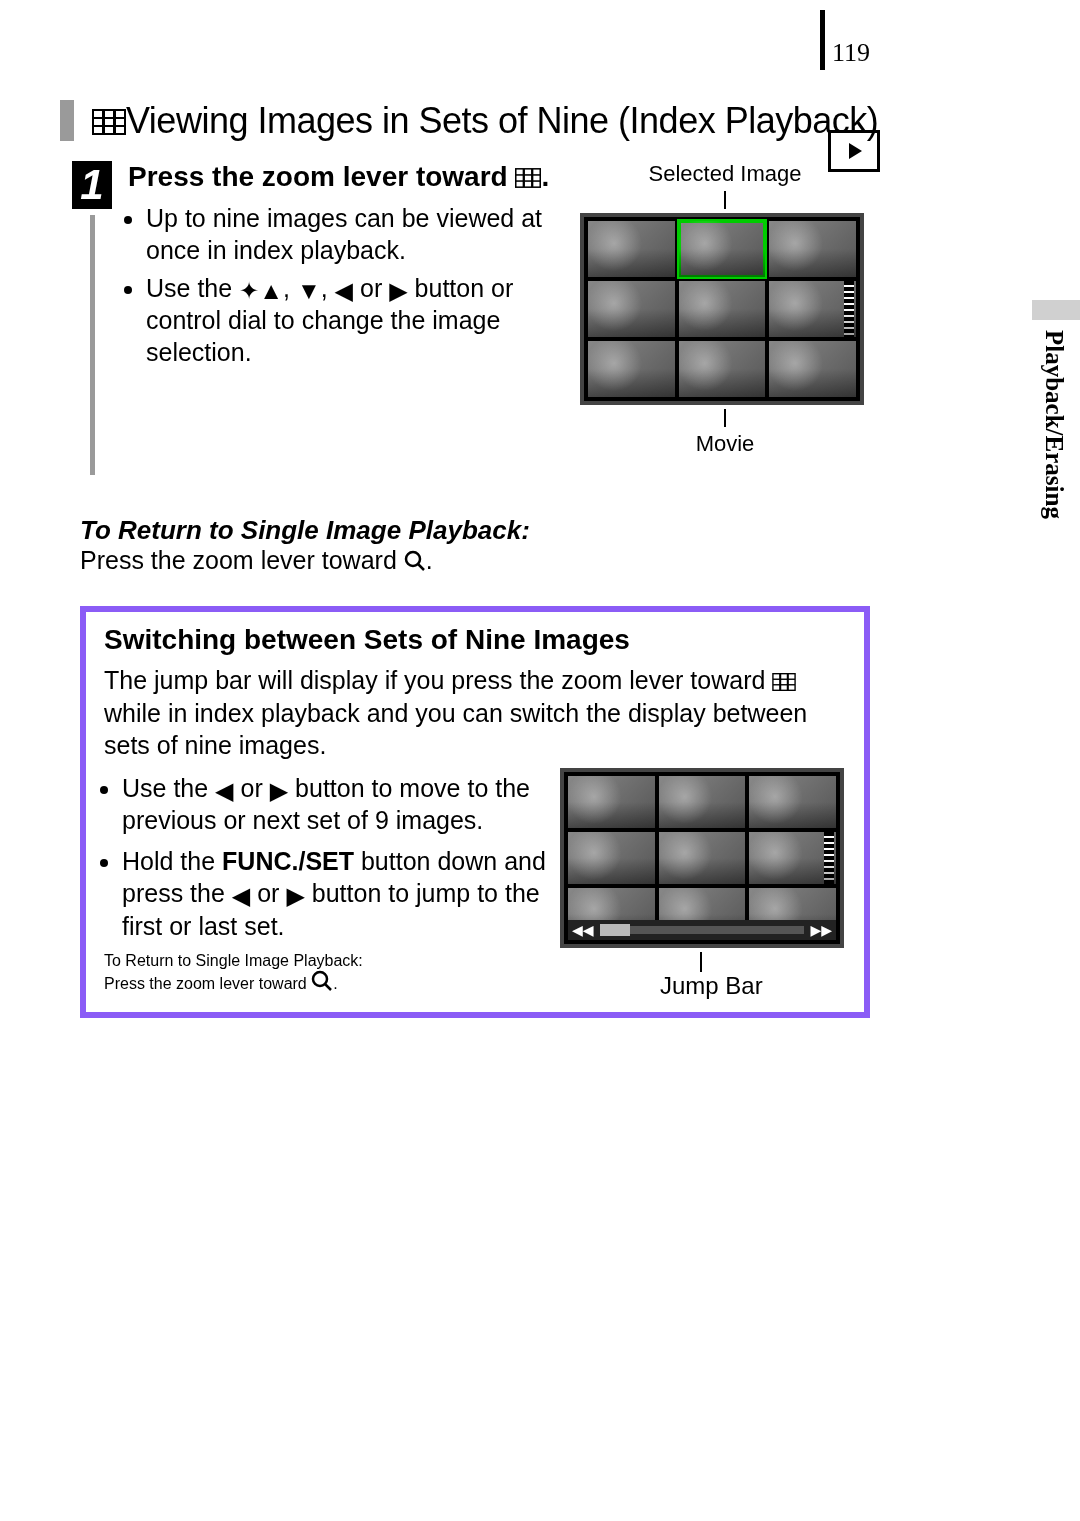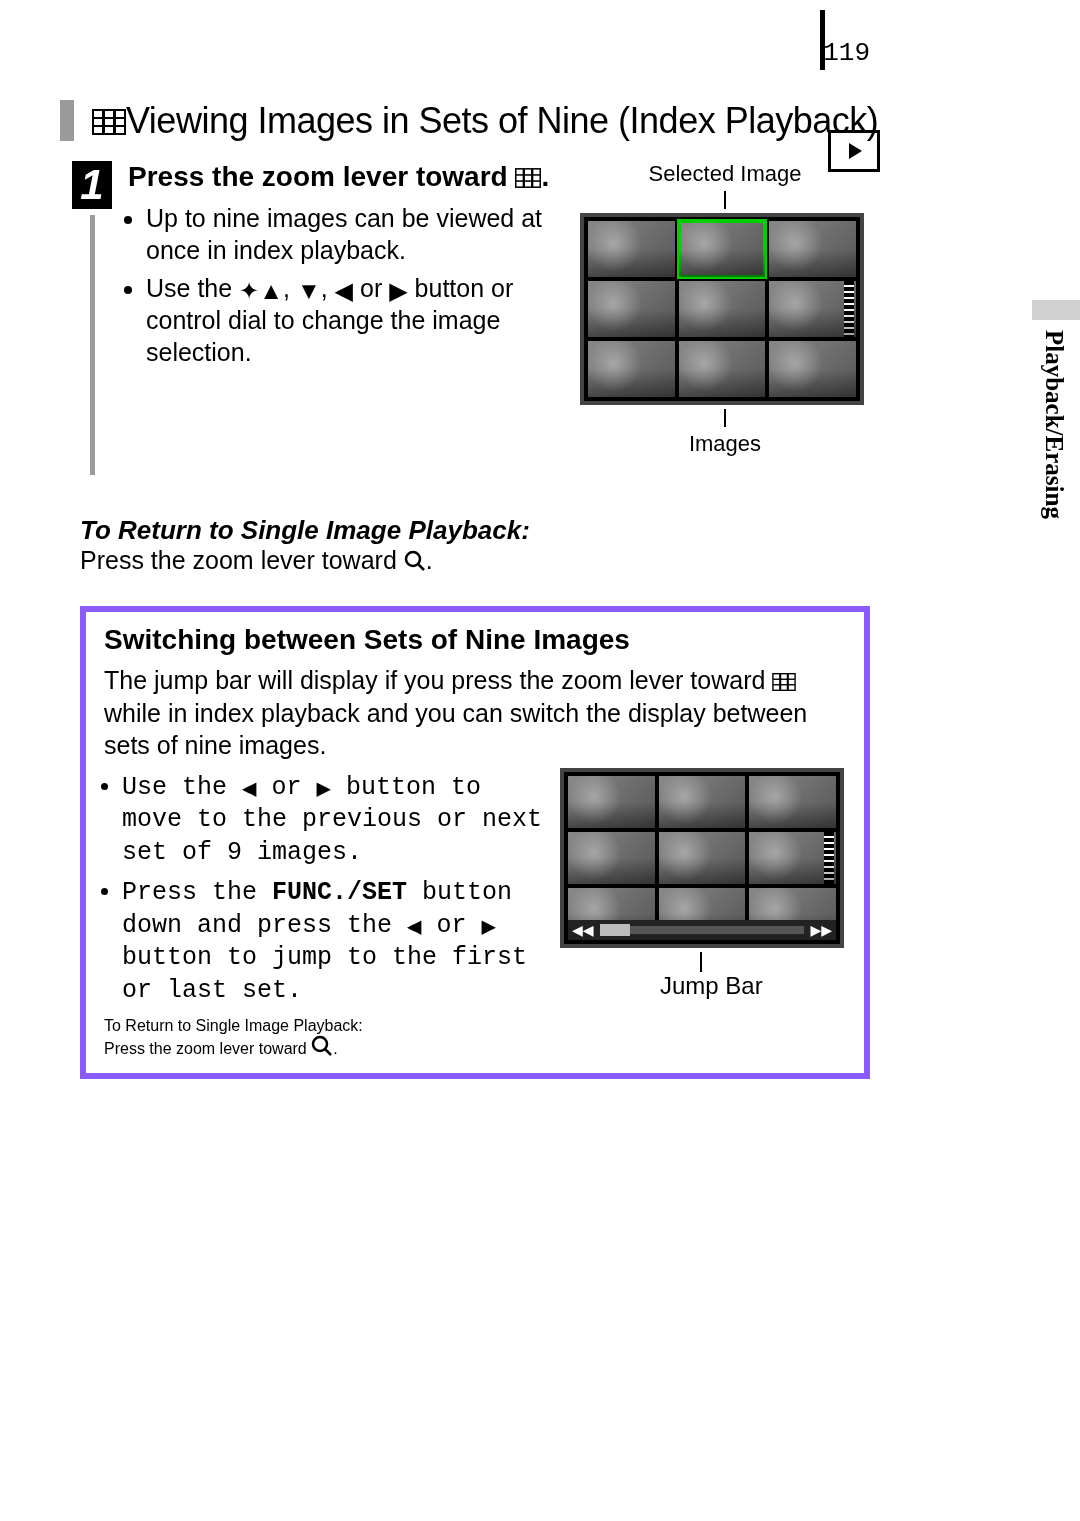--- a/index.html
+++ b/index.html
@@ -10,21 +10,21 @@
     width: 1080px;
     height: 1521px;
     position: relative;
     color: #000;
   }
   .page-number {
     position: absolute;
     top: 38px;
     right: 210px;
     font-size: 26px;
-    font-family: Liberation Mono, monospace;
+    font-family: Liberation Serif, serif;
   }
   .page-number-divider {
     position: absolute;
     top: 10px;
     right: 255px;
     width: 5px;
     height: 60px;
     background: #000;
   }
   .section-title {
@@ -207,21 +207,21 @@
   }
   .box-body {
     font-size: 25px;
     line-height: 1.3;
   }
   .box-cols {
     display: flex;
     margin-top: 6px;
   }
   .box-left { flex: 1; padding-right: 12px;}
-  .box-left ul { margin: 4px 0 10px 0; padding-left: 18px; font-family: Liberation Mono, monospace;}
+  .box-left ul { margin: 4px 0 10px 0; padding-left: 18px;}
   .box-left li { font-size: 25px; line-height: 1.3; margin-bottom: 8px;}
   .box-right { width: 286px; flex-shrink: 0;}
   .jump-bar {
     position: absolute;
     bottom: 4px; left: 4px; right: 4px;
     height: 20px;
     background: #222;
     display: flex; align-items: center; padding: 0 4px;
   }
   .jump-bar .arrL, .jump-bar .arrR {
@@ -303,21 +303,21 @@
         <div class="thumb-cell"></div>
           <div class="thumb-cell"></div>
           <div class="thumb-cell">
             <div class="filmstrip"></div>
           </div>
         <div class="thumb-cell"></div>
           <div class="thumb-cell"></div>
           <div class="thumb-cell"></div>
       </div>
       <div class="thumb-pointer-up"></div>
-      <div class="thumb-label-bottom">Images</div>
+      <div class="thumb-label-bottom">Movie</div>
     </div>
   </div>
 </div>
 
 <div class="return-block">
   <div class="hd">To Return to Single Image Playback:</div>
   <div>
     <span>Press the zoom lever toward </span><span class="mag-icon"><svg width="22" height="22" viewBox="0 0 22 22">
           <circle cx="9" cy="9" r="7" fill="none" stroke="#000" stroke-width="2.5"></circle>
           <line x1="14" y1="14" x2="20" y2="20" stroke="#000" stroke-width="2.5"></line>
@@ -341,21 +341,21 @@
           <rect x="24" y="18" width="8" height="6" fill="#fff"></rect>
         </svg></span><span> while in index playback and you can switch the display between sets of nine images.</span>
   </div>
   <div class="box-cols">
     <div class="box-left">
       <ul>
         <li>
           <span>Use the </span><span class="arrow-ic">◀</span><span> or </span><span class="arrow-ic">▶</span><span> button to move to the previous or next set of 9 images.</span>
         </li>
         <li>
-          <span>Press the </span><b>FUNC./SET</b><span> button down and press the </span><span class="arrow-ic">◀</span><span> or </span><span class="arrow-ic">▶</span><span> button to jump to the first or last set.</span>
+          <span>Hold the </span><b>FUNC./SET</b><span> button down and press the </span><span class="arrow-ic">◀</span><span> or </span><span class="arrow-ic">▶</span><span> button to jump to the first or last set.</span>
         </li>
       </ul>
       <div>To Return to Single Image Playback:</div>
       <div>
         <span>Press the zoom lever toward </span><span class="mag-icon"><svg width="22" height="22" viewBox="0 0 22 22">
               <circle cx="9" cy="9" r="7" fill="none" stroke="#000" stroke-width="2.5"></circle>
               <line x1="14" y1="14" x2="20" y2="20" stroke="#000" stroke-width="2.5"></line>
             </svg></span><span>.</span>
       </div>
     </div>

